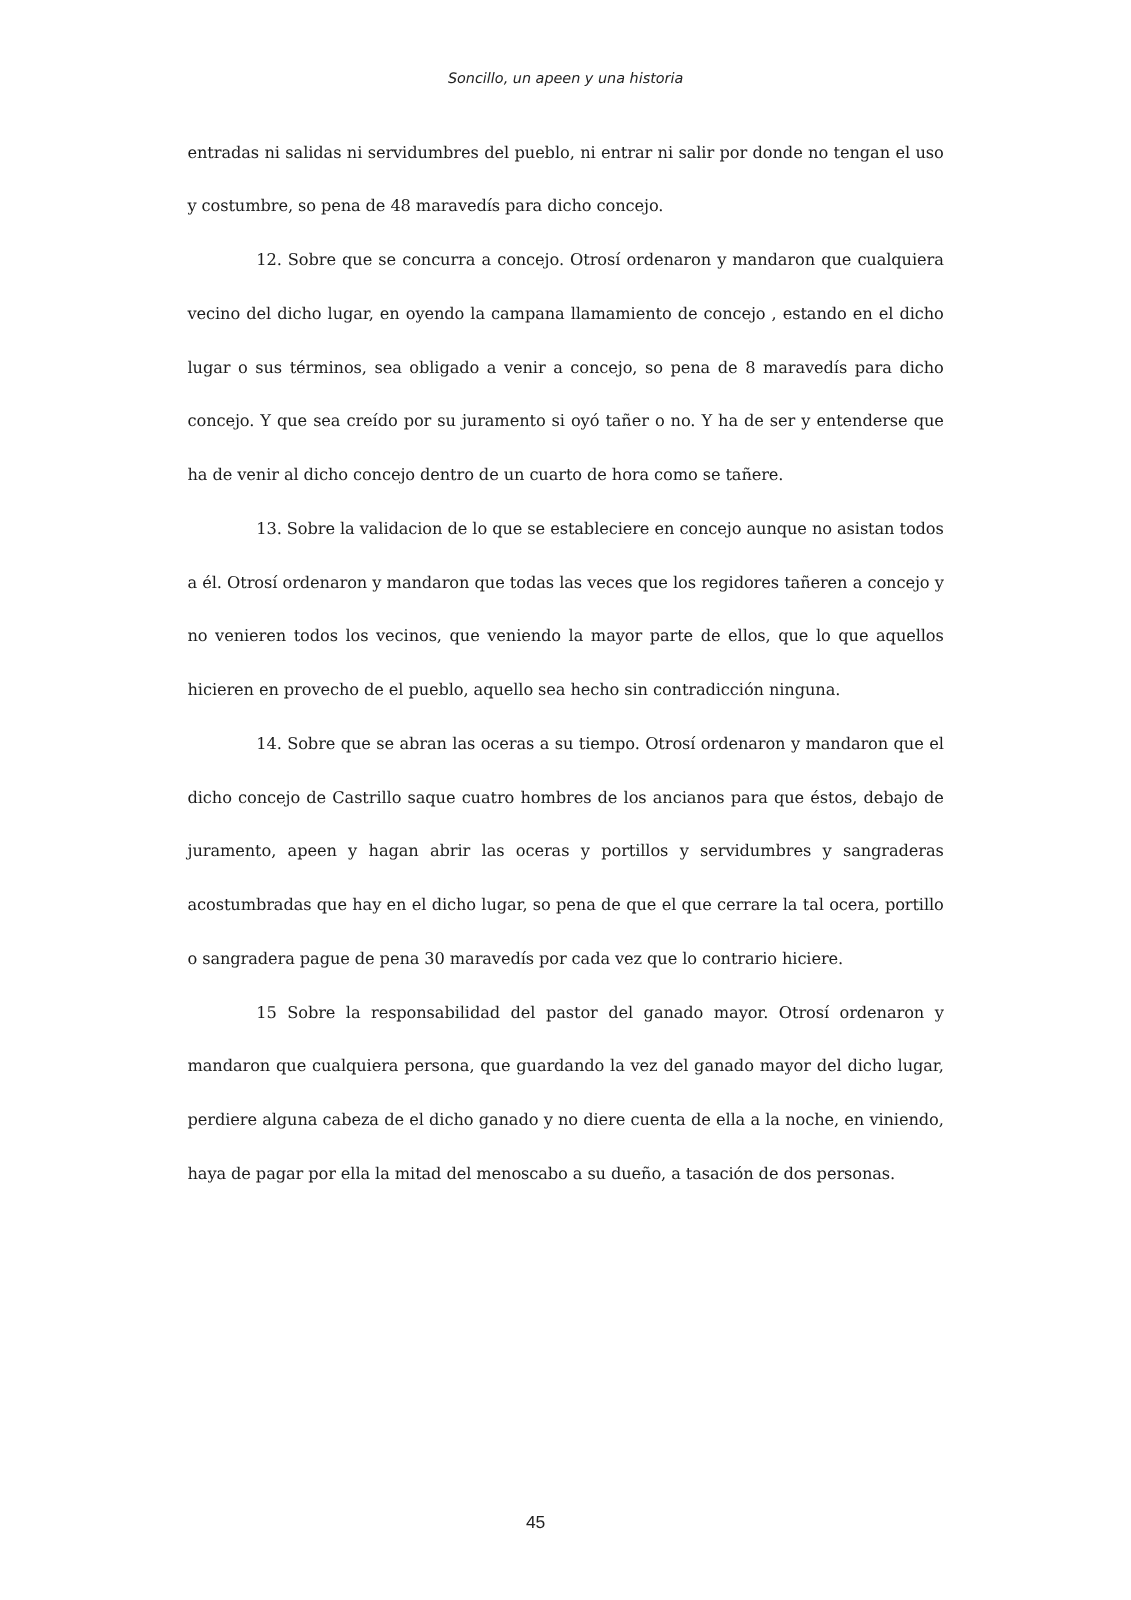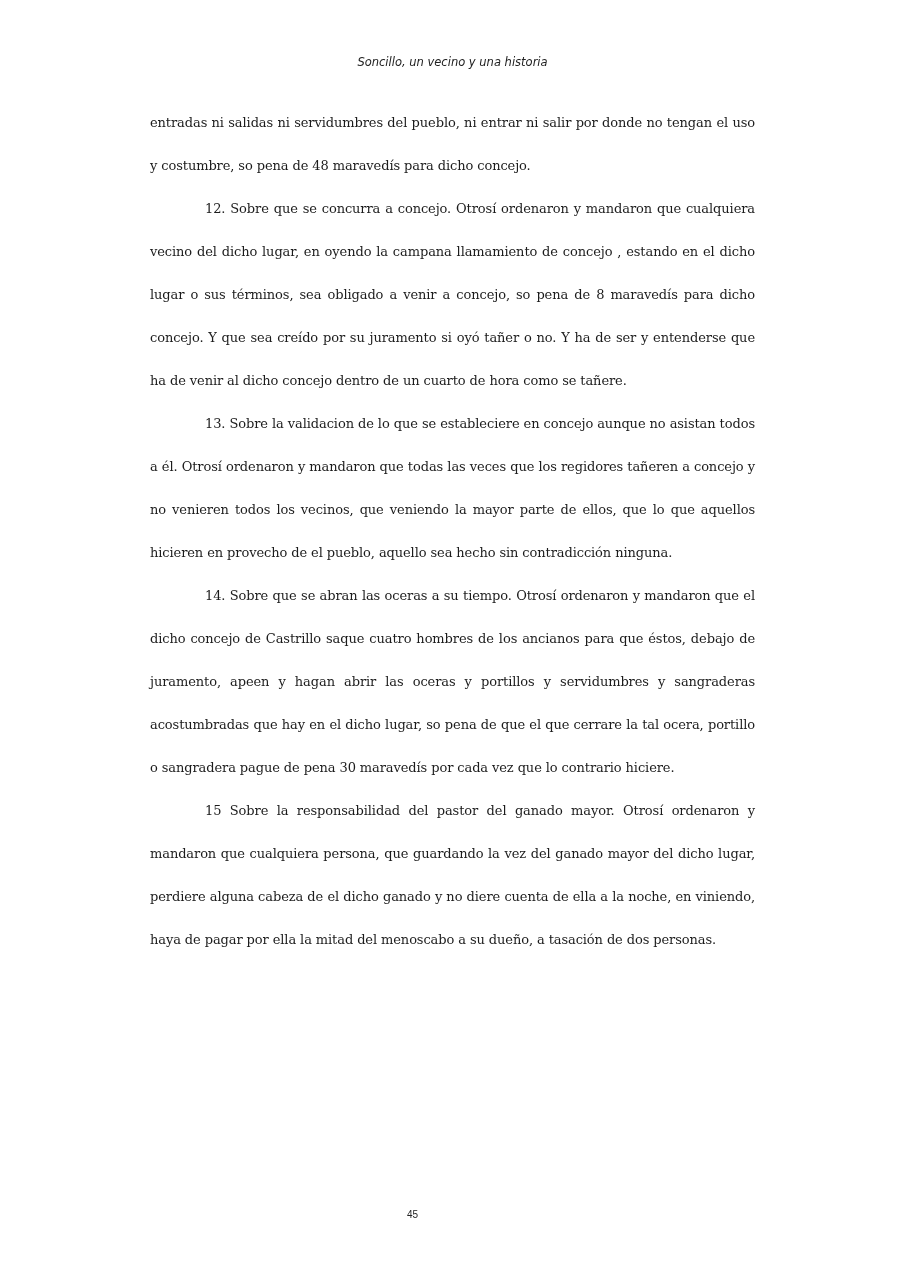--- a/index.html
+++ b/index.html
@@ -40,32 +40,32 @@
     .body-text p {
       margin: 0;
       padding: 0;
     }
     .body-text p.indent {
       text-indent: 55px;
     }
     .page-number {
       position: absolute;
       top: 1209px;
-      left: 0;
+      left: 16px;
       width: 825px;
       text-align: center;
       font-family: "Liberation Sans", sans-serif;
-      font-size: 10px;
+      font-size: 14px;
       color: #222;
     }
   </style>
 </head>
 <body>
 
-<div class="running-header">Soncillo, un vecino y una historia</div>
+<div class="running-header">Soncillo, un apeen y una historia</div>
 
 <div class="body-text">
   <p>entradas ni salidas ni servidumbres del pueblo, ni entrar ni salir por donde no tengan el uso y costumbre, so pena de 48 maravedís para dicho concejo.</p>
   <p class="indent">12. Sobre que se concurra a concejo. Otrosí  ordenaron y mandaron que cualquiera vecino del dicho lugar, en oyendo la campana llamamiento de concejo , estando en el dicho lugar o sus términos, sea obligado a venir a concejo, so pena de 8 maravedís para dicho concejo.  Y que sea creído por su juramento si oyó tañer o no. Y ha de ser y entenderse que ha de venir al dicho concejo dentro de un cuarto de hora como se tañere.</p>
   <p class="indent">13. Sobre la validacion de lo que se estableciere en concejo aunque no asistan todos a él. Otrosí  ordenaron y mandaron que todas las veces que los regidores tañeren a concejo y no venieren todos los vecinos, que veniendo la mayor parte de ellos, que lo que aquellos hicieren en provecho de el pueblo, aquello sea hecho sin contradicción ninguna.</p>
   <p class="indent">14. Sobre que se abran las oceras a su tiempo. Otrosí  ordenaron y mandaron que el dicho concejo de Castrillo saque cuatro hombres de los ancianos para que éstos, debajo de juramento, apeen y hagan abrir las oceras y portillos y servidumbres y sangraderas acostumbradas que hay en  el dicho lugar, so pena de que el que cerrare la tal ocera, portillo o sangradera pague de pena 30 maravedís por cada vez que lo contrario hiciere.</p>
   <p class="indent">15 Sobre la responsabilidad del pastor del ganado mayor. Otrosí ordenaron y mandaron que cualquiera persona, que guardando la vez del ganado mayor del dicho lugar,  perdiere alguna cabeza de el dicho ganado y no diere cuenta de ella  a la noche, en viniendo, haya de pagar por ella la mitad del menoscabo a su dueño, a tasación de dos personas.</p>
 </div>
 
 <div class="page-number">45</div>

